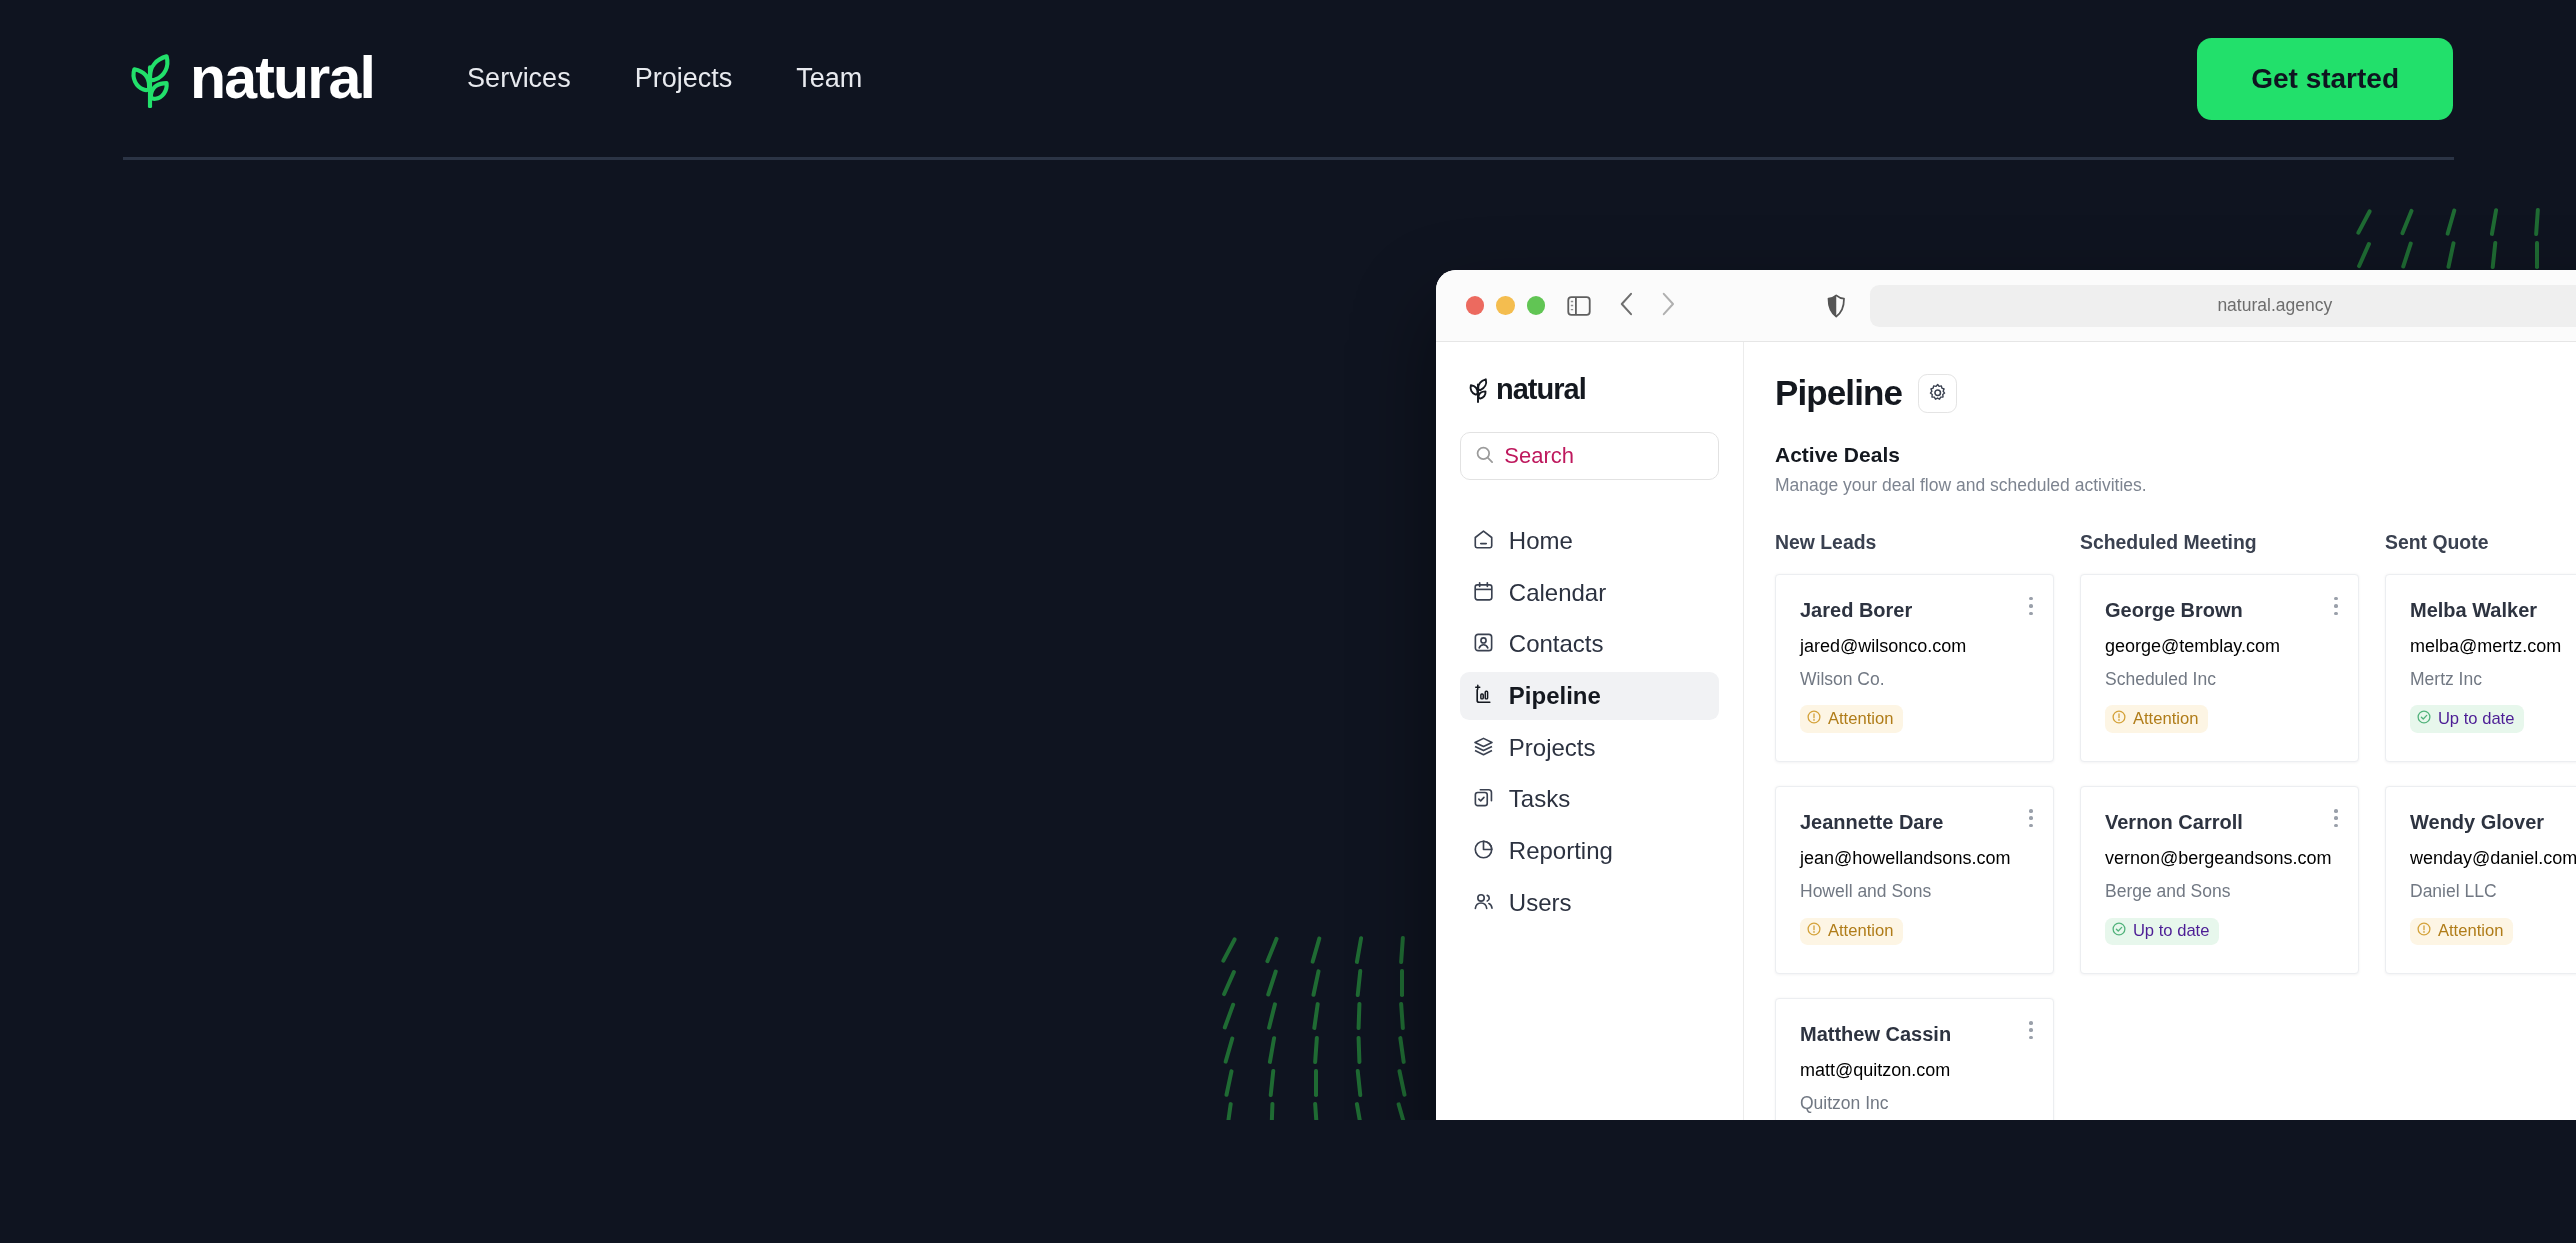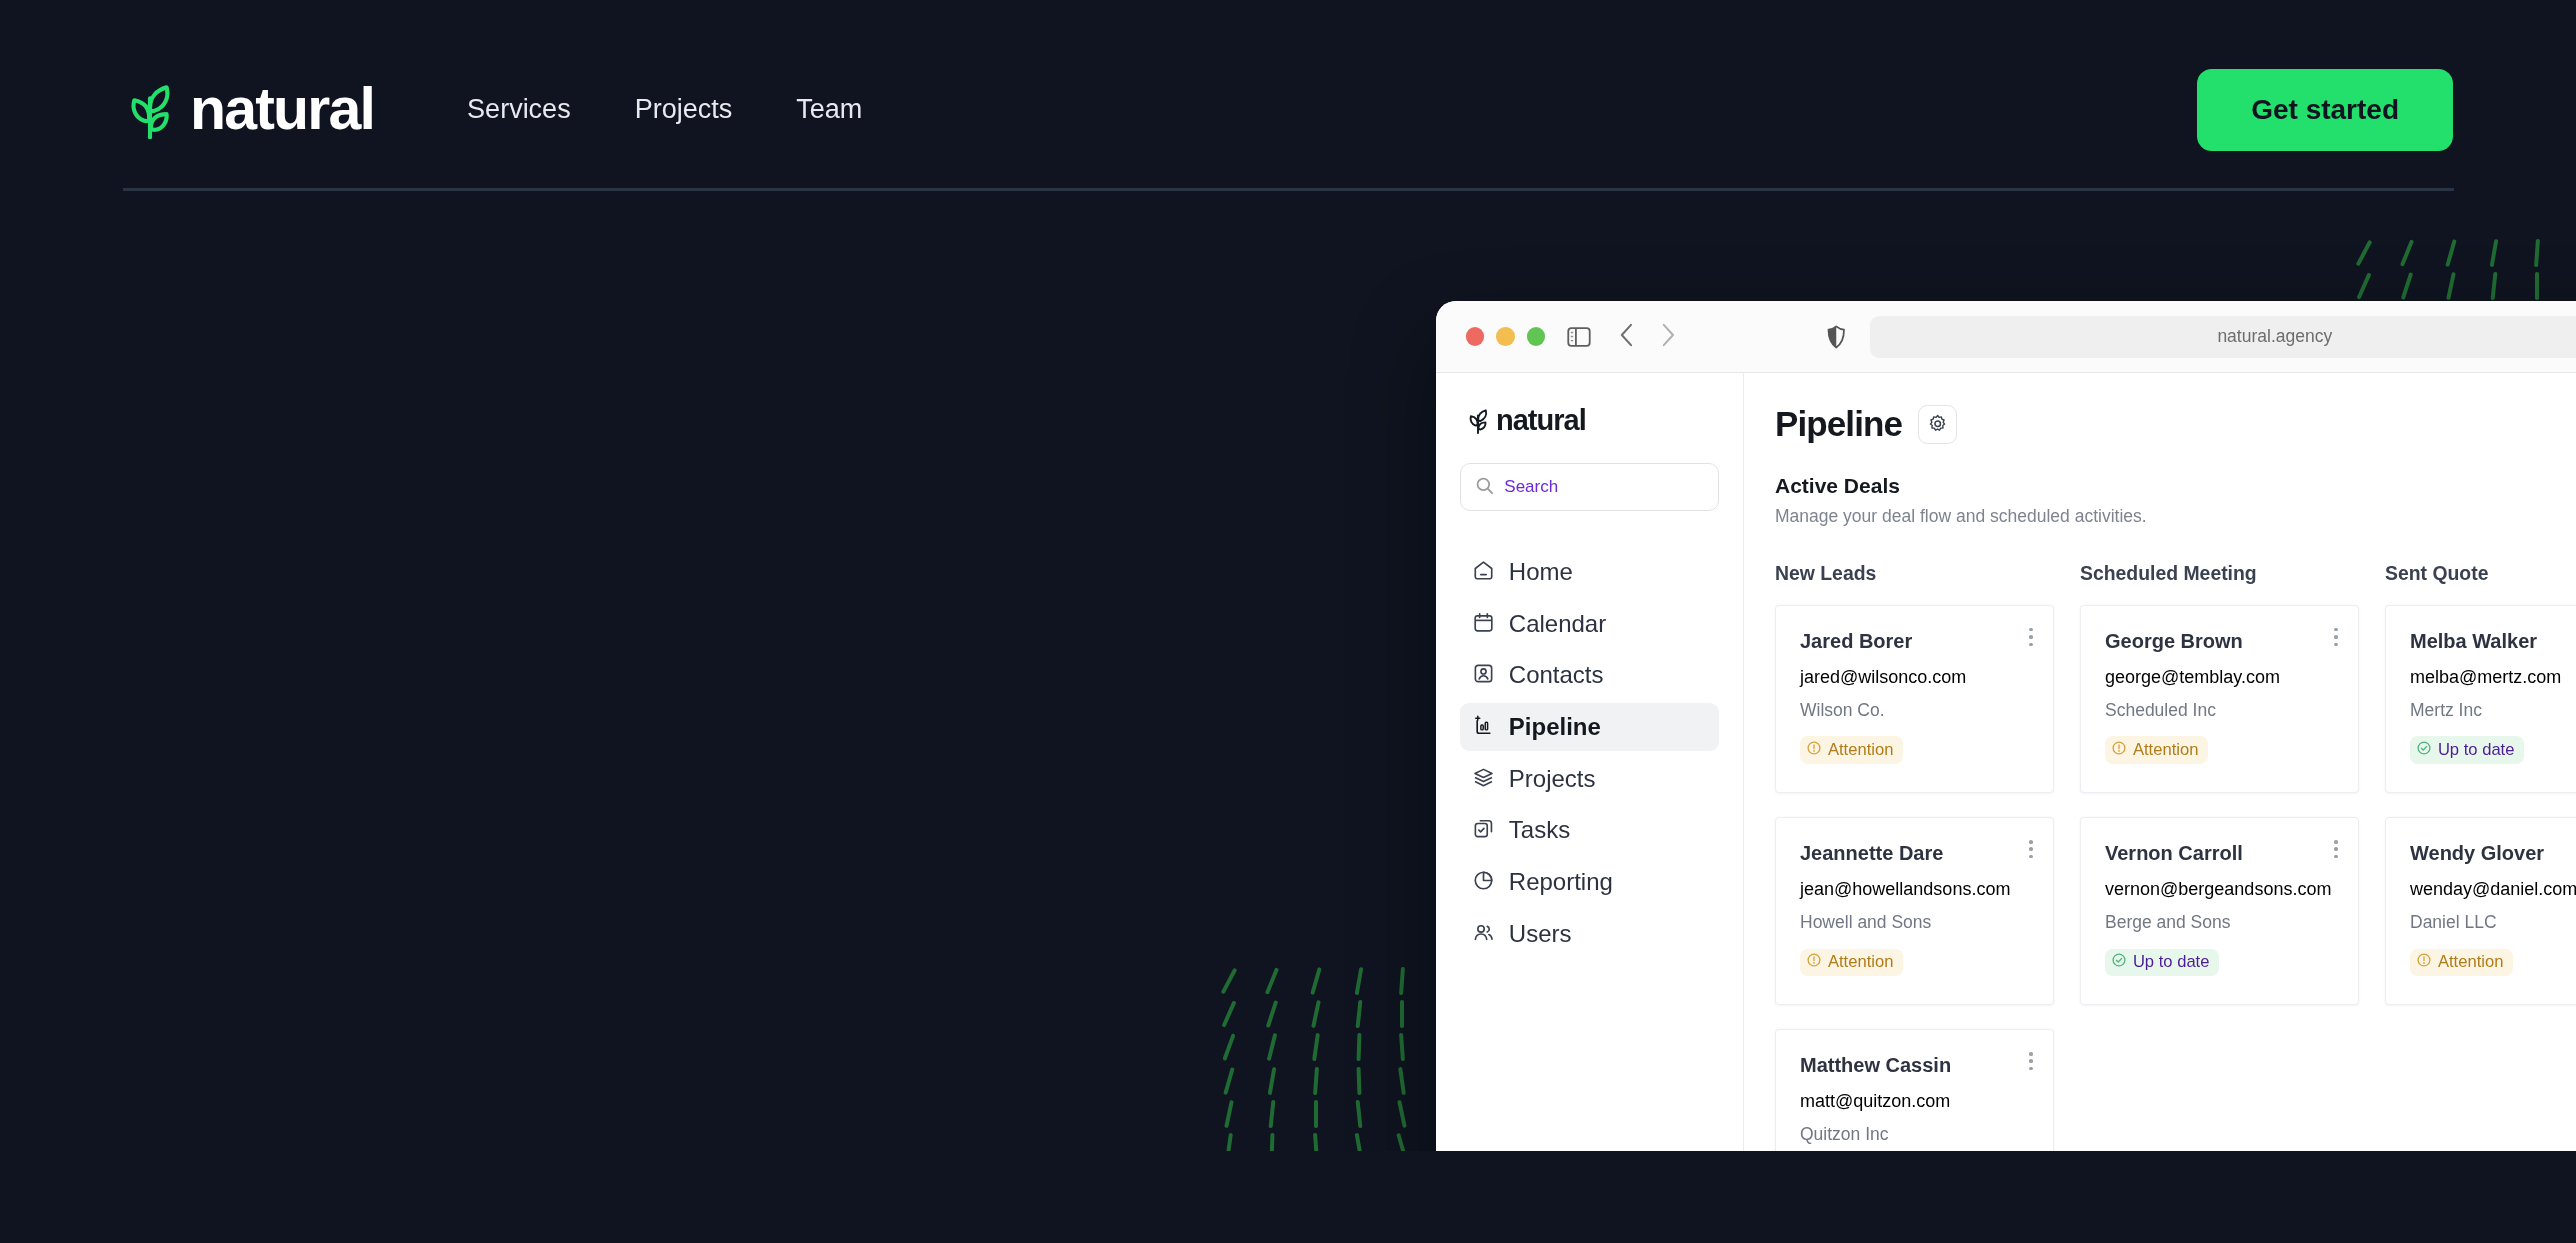--- a/index.html
+++ b/index.html
@@ -2,21 +2,21 @@
 <html style="font-size:14.8px"><head>
 <meta charset="utf-8">
 <style>
   * { box-sizing: border-box; margin: 0; padding: 0; }
   html, body {
     width: 2576px; height: 1244px;
     background: #0f1420;
     font-family: "Liberation Sans", sans-serif;
     overflow: hidden;
   }
-  .page { position: relative; width: 2576px; height: 1120px; background: #0f1420; overflow: hidden; margin-top: 31px; }
+  .page { position: relative; width: 2576px; height: 1120px; background: #0f1420; overflow: hidden; }
 
   
   .dashfield { position: absolute; pointer-events: none; }
   .dashfield .dash {
     position: absolute; width: 3.7px; border-radius: 1.8px;
     background: #1f6b33;
   }
 
   
   .site-header {
@@ -103,21 +103,21 @@
     width: 308px; flex: none; background: #ffffff;
     border-right: 0.9px solid #ececec; padding: 31px 24px 0 24px;
   }
   .app-brand { display: flex; align-items: center; gap: 6.5px; margin-bottom: 26px; padding-left: 5.5px; }
   .app-brand .leaf { width: 24px; height: 27px; flex: none; }
   .app-brand .nm { font-size: 29px; font-weight: 700; color: #14181f; letter-spacing: -1px; }
   .searchbox {
     height: 48px; border: 0.9px solid #e2e2e2; border-radius: 10px;
     display: flex; align-items: center; gap: 11px; padding: 0 14.8px; margin-bottom: 37px;
   }
-  .searchbox .ph { color: #6d28d9; font-size: 17px; }
+  .searchbox .ph { color: #be185d; font-size: 22px; }
   .navlist { display: flex; flex-direction: column; gap: 3.7px; }
   .navitem {
     display: flex; align-items: center; gap: 14.8px;
     padding: 10px 13px; border-radius: 9.2px; cursor: pointer;
   }
   .navitem .lb { font-size: 24px; color: #2c3240; font-weight: 500; }
   .navitem.active { background: #f1f2f4; }
   .navitem.active .lb { font-weight: 700; color: #14181f; }
   .navitem svg { flex: none; }
 

